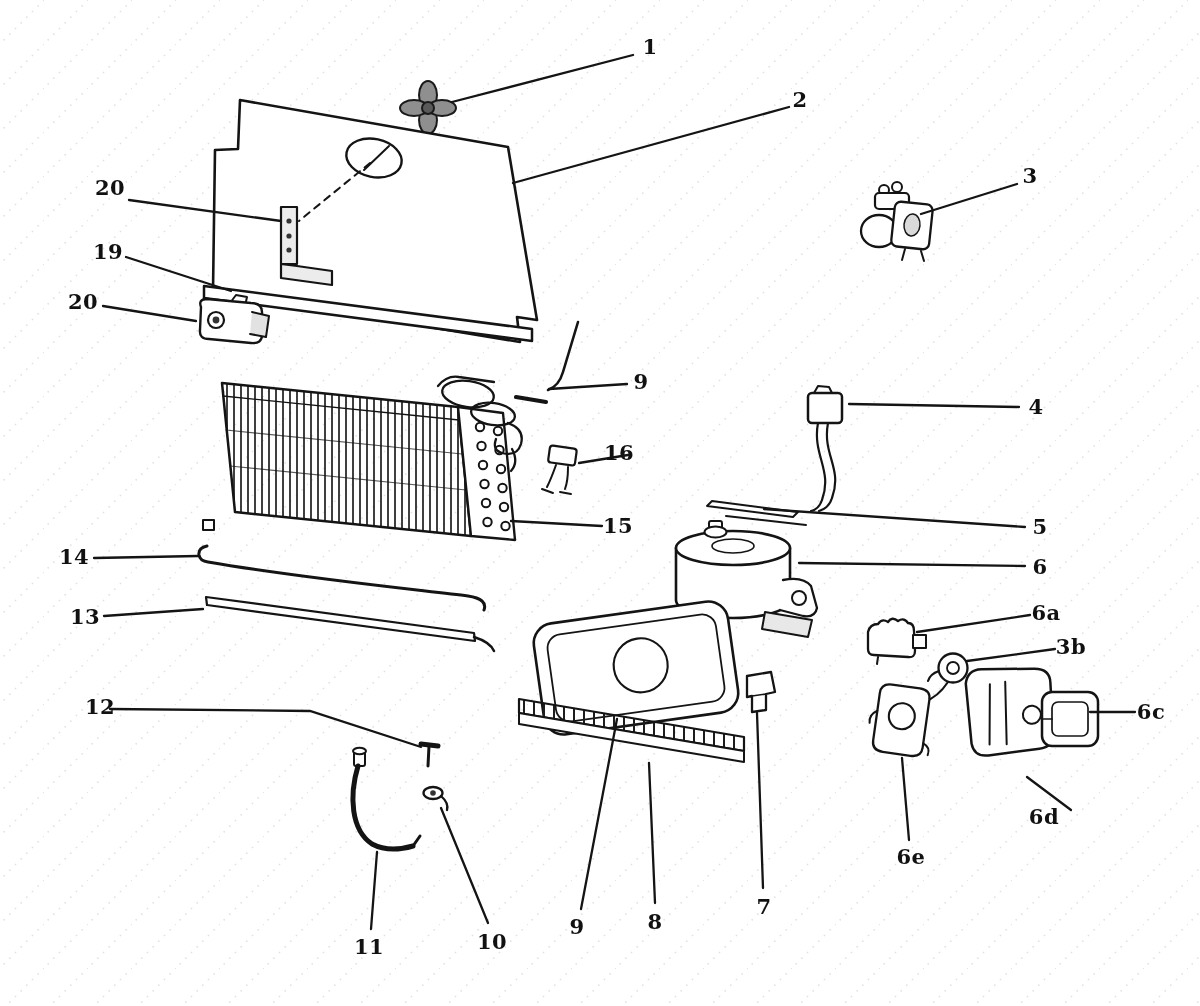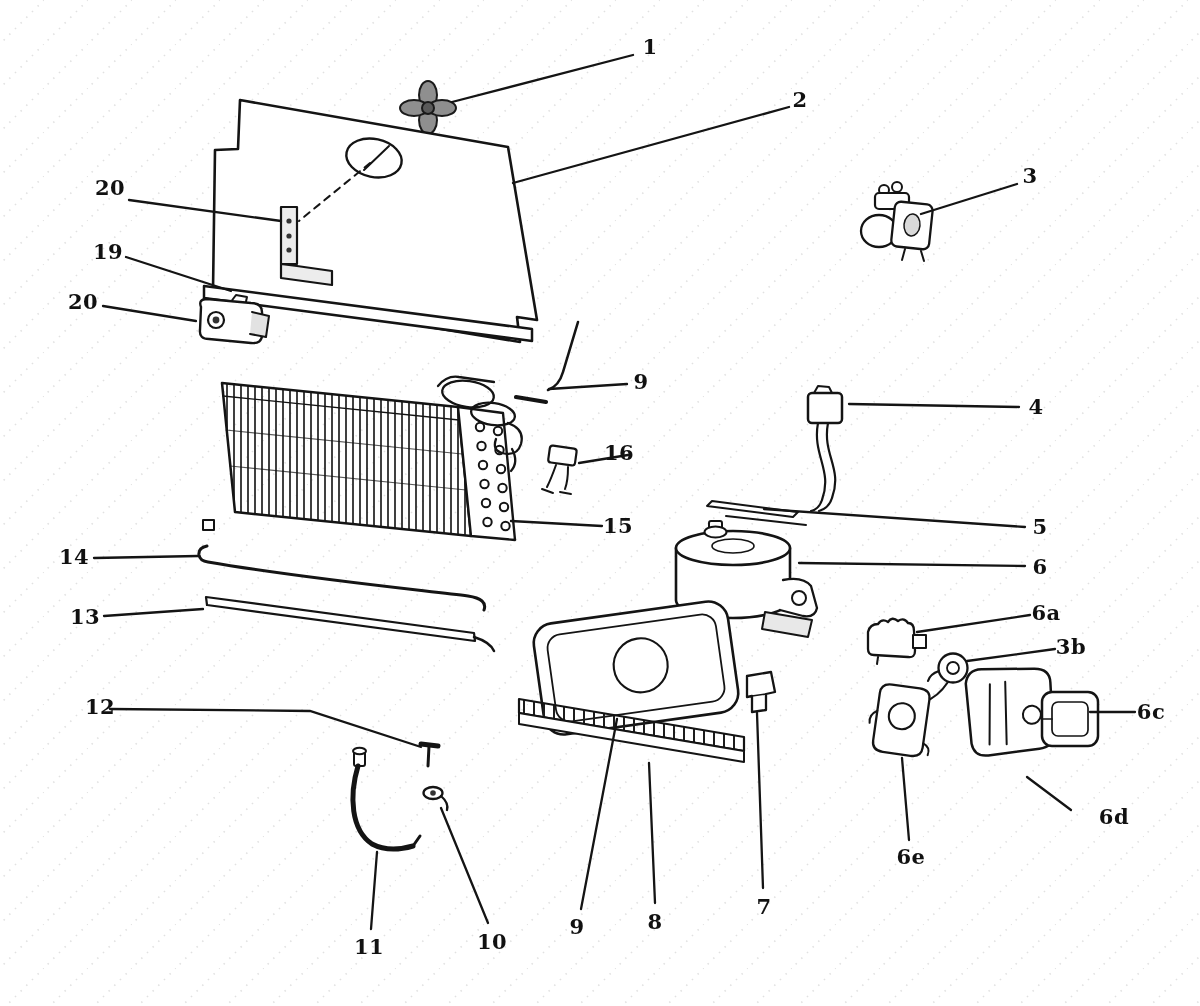--- a/index.html
+++ b/index.html
@@ -265,21 +265,21 @@
 
   <div class="callout" style="left:650px;top:46px">1</div>
   <div class="callout" style="left:800px;top:99px">2</div>
   <div class="callout" style="left:1030px;top:175px">3</div>
   <div class="callout" style="left:1036px;top:406px">4</div>
   <div class="callout" style="left:1040px;top:526px">5</div>
   <div class="callout" style="left:1040px;top:566px">6</div>
   <div class="callout" style="left:1046px;top:612px">6a</div>
   <div class="callout" style="left:1071px;top:646px">3b</div>
   <div class="callout" style="left:1151px;top:711px">6c</div>
-  <div class="callout" style="left:1114px;top:816px">6d</div>
+  <div class="callout" style="left:1044px;top:816px">6d</div>
   <div class="callout" style="left:911px;top:856px">6e</div>
   <div class="callout" style="left:764px;top:906px">7</div>
   <div class="callout" style="left:655px;top:921px">8</div>
   <div class="callout" style="left:577px;top:926px">9</div>
   <div class="callout" style="left:492px;top:941px">10</div>
   <div class="callout" style="left:369px;top:946px">11</div>
   <div class="callout" style="left:100px;top:706px">12</div>
   <div class="callout" style="left:85px;top:616px">13</div>
   <div class="callout" style="left:74px;top:556px">14</div>
   <div class="callout" style="left:618px;top:525px">15</div>

